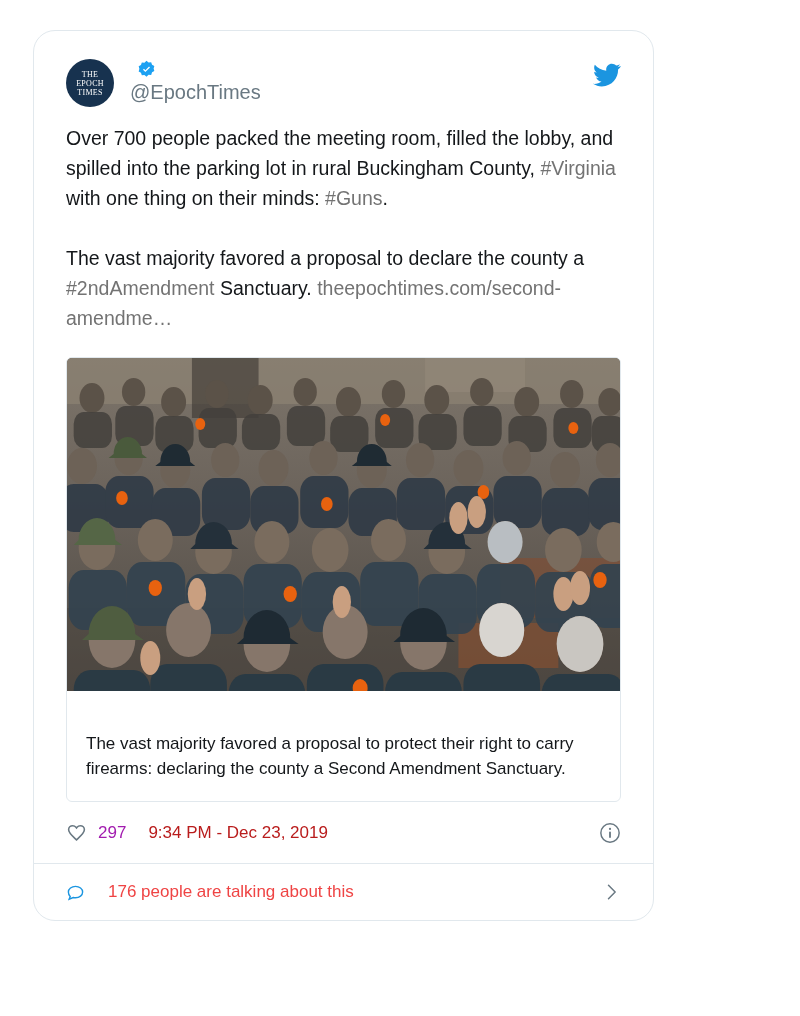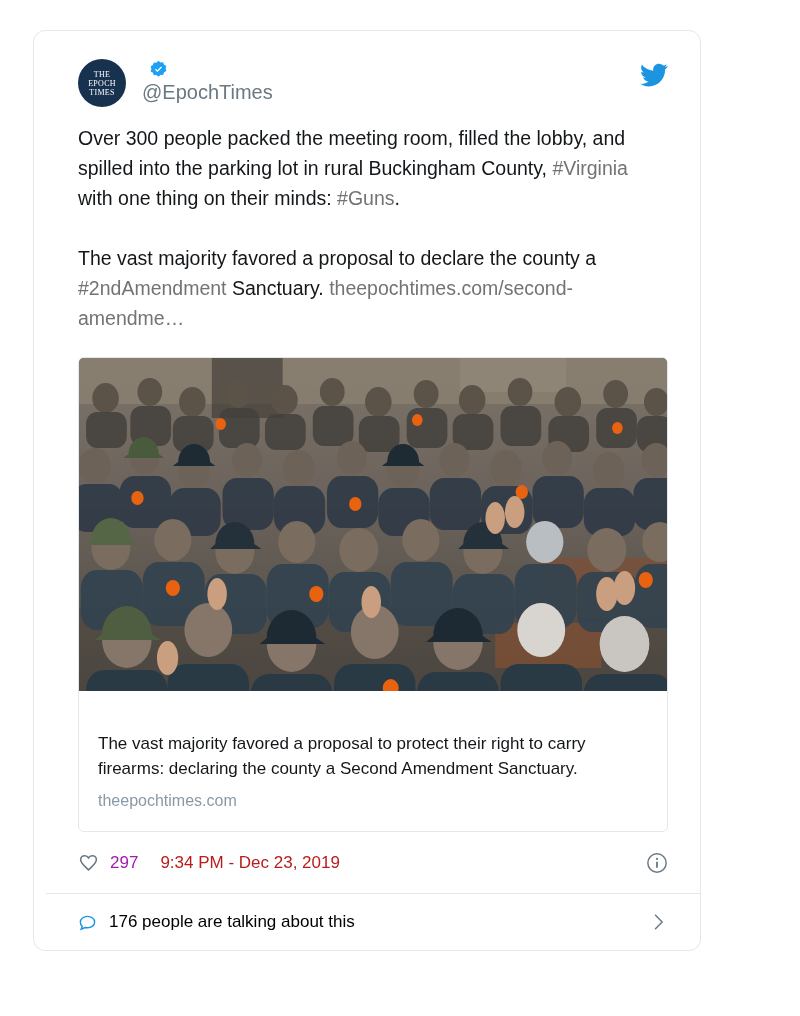--- a/index.html
+++ b/index.html
@@ -16,27 +16,26 @@
     height: 1016px;
     position: relative;
     background: #ffffff;
     box-sizing: border-box;
   }
 
   .tweet-card {
     position: absolute;
     left: 33px;
     top: 30px;
-    width: 668px;
+    width: 621px;
     border: 1px solid #e1e8ed;
-    border-radius: 12px;
+    border-radius: 22px;
     background: #ffffff;
     box-sizing: border-box;
     overflow: hidden;
-    padding-left: 12px;
   }
 
   
   .tweet-header {
     display: flex;
     align-items: flex-start;
     padding: 28px 32px 0 32px;
     position: relative;
   }
 
@@ -200,23 +199,23 @@
     border-top: 1px solid #e1e8ed;
     display: flex;
     align-items: center;
     padding: 18px 32px 18px 32px;
     position: relative;
   }
 
   .reply-icon { width: 19px; height: 19px; display: block; }
 
   .footer-text {
-    margin-left: 12px;
+    margin-left: 23px;
     font-size: 17px;
-    color: #000000;
+    color: #ef4444;
   }
 
   .chevron-right {
     position: absolute;
     right: 32px;
     top: 50%;
     transform: translateY(-50%);
     width: 20px;
     height: 20px;
   }
@@ -250,21 +249,21 @@
 
       <span class="twitter-bird">
         <svg viewBox="0 0 24 24" width="28" height="28" aria-hidden="true">
           <path fill="#1b95e0" d="M23.6 4.6c-.9.4-1.8.7-2.8.8 1-.6 1.8-1.5 2.1-2.7-.9.6-2 1-3.1 1.2-.9-1-2.2-1.6-3.6-1.6-2.7 0-4.9 2.2-4.9 4.9 0 .4 0 .8.1 1.1C7.4 8.1 3.9 6.2 1.6 3.3c-.4.7-.6 1.5-.6 2.4 0 1.7.9 3.2 2.2 4.1-.8 0-1.6-.2-2.2-.6v.1c0 2.4 1.7 4.4 3.9 4.8-.4.1-.8.2-1.3.2-.3 0-.6 0-.9-.1.6 2 2.4 3.4 4.6 3.4-1.7 1.3-3.8 2.1-6.1 2.1-.4 0-.8 0-1.2-.1 2.2 1.4 4.8 2.2 7.5 2.2 9.1 0 14-7.5 14-14v-.6c1-.7 1.8-1.6 2.5-2.6z"></path>
         </svg>
       </span>
     </div>
 
     <div class="tweet-text">
       <p>
-        <span>Over 300 people packed the meeting room, filled the lobby, and spilled into the parking lot in rural Buckingham County, </span><a class="link" href="#">#Virginia</a><span> with one thing on their minds: </span><a class="link" href="#">#Guns</a><span>.</span>
+        <span>Over 700 people packed the meeting room, filled the lobby, and spilled into the parking lot in rural Buckingham County, </span><a class="link" href="#">#Virginia</a><span> with one thing on their minds: </span><a class="link" href="#">#Guns</a><span>.</span>
       </p>
       <div class="para-gap"></div>
       <p>
         <span>The vast majority favored a proposal to declare the county a </span><a class="link" href="#">#2ndAmendment</a><span> Sanctuary. </span><a class="link" href="#">theepochtimes.com/second-amendme…</a>
       </p>
     </div>
 
     <div class="summary-card">
 
       <div class="summary-image">
@@ -448,21 +447,20 @@
               <ellipse cx="330" cy="244" rx="11" ry="16"></ellipse>
               <ellipse cx="156" cy="236" rx="11" ry="16"></ellipse>
               <ellipse cx="100" cy="300" rx="12" ry="17"></ellipse>
             </g>
           </g>
         </svg>
       </div>
 
       <div class="summary-text">
         <div class="summary-desc">The vast majority favored a proposal to protect their right to carry firearms: declaring the county a Second Amendment Sanctuary.</div>
-        <div class="summary-domain">theepochtimes.com</div>
       </div>
     </div>
 
     <div class="meta-row">
       <div class="like-group">
         <span class="heart-icon">
           <svg viewBox="0 0 24 24" width="21" height="21" aria-hidden="true">
             <path fill="none" stroke="#697882" stroke-width="1.8" d="M12 20.4l-1.3-1.2C6 15 3 12.3 3 8.9 3 6.3 5 4.3 7.6 4.3c1.5 0 2.9.7 3.8 1.8l.6.8.6-.8c.9-1.1 2.3-1.8 3.8-1.8C19 4.3 21 6.3 21 8.9c0 3.4-3 6.1-7.7 10.3z"></path>
           </svg>
         </span>

